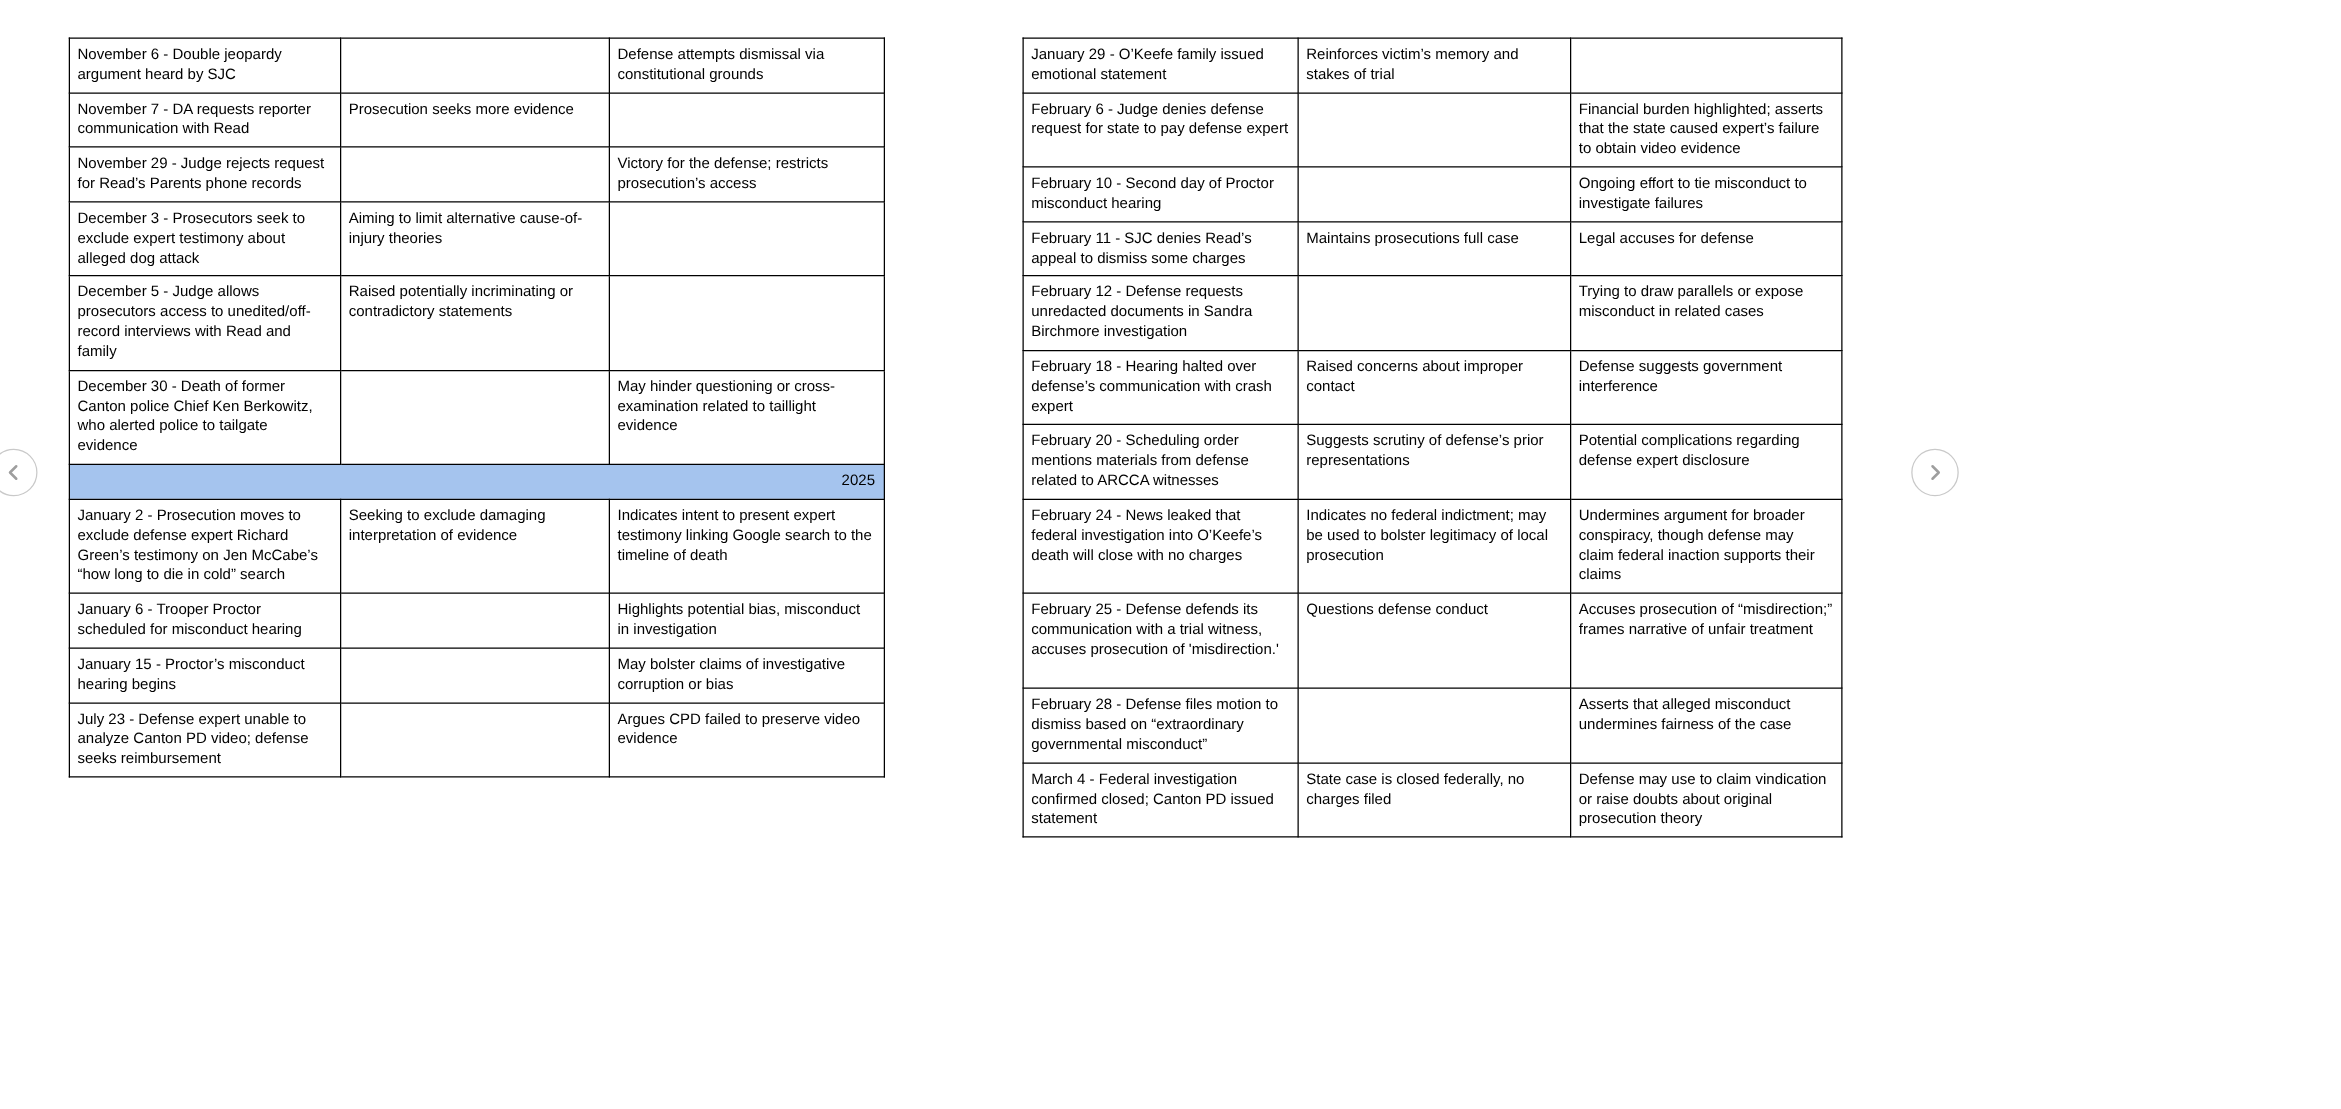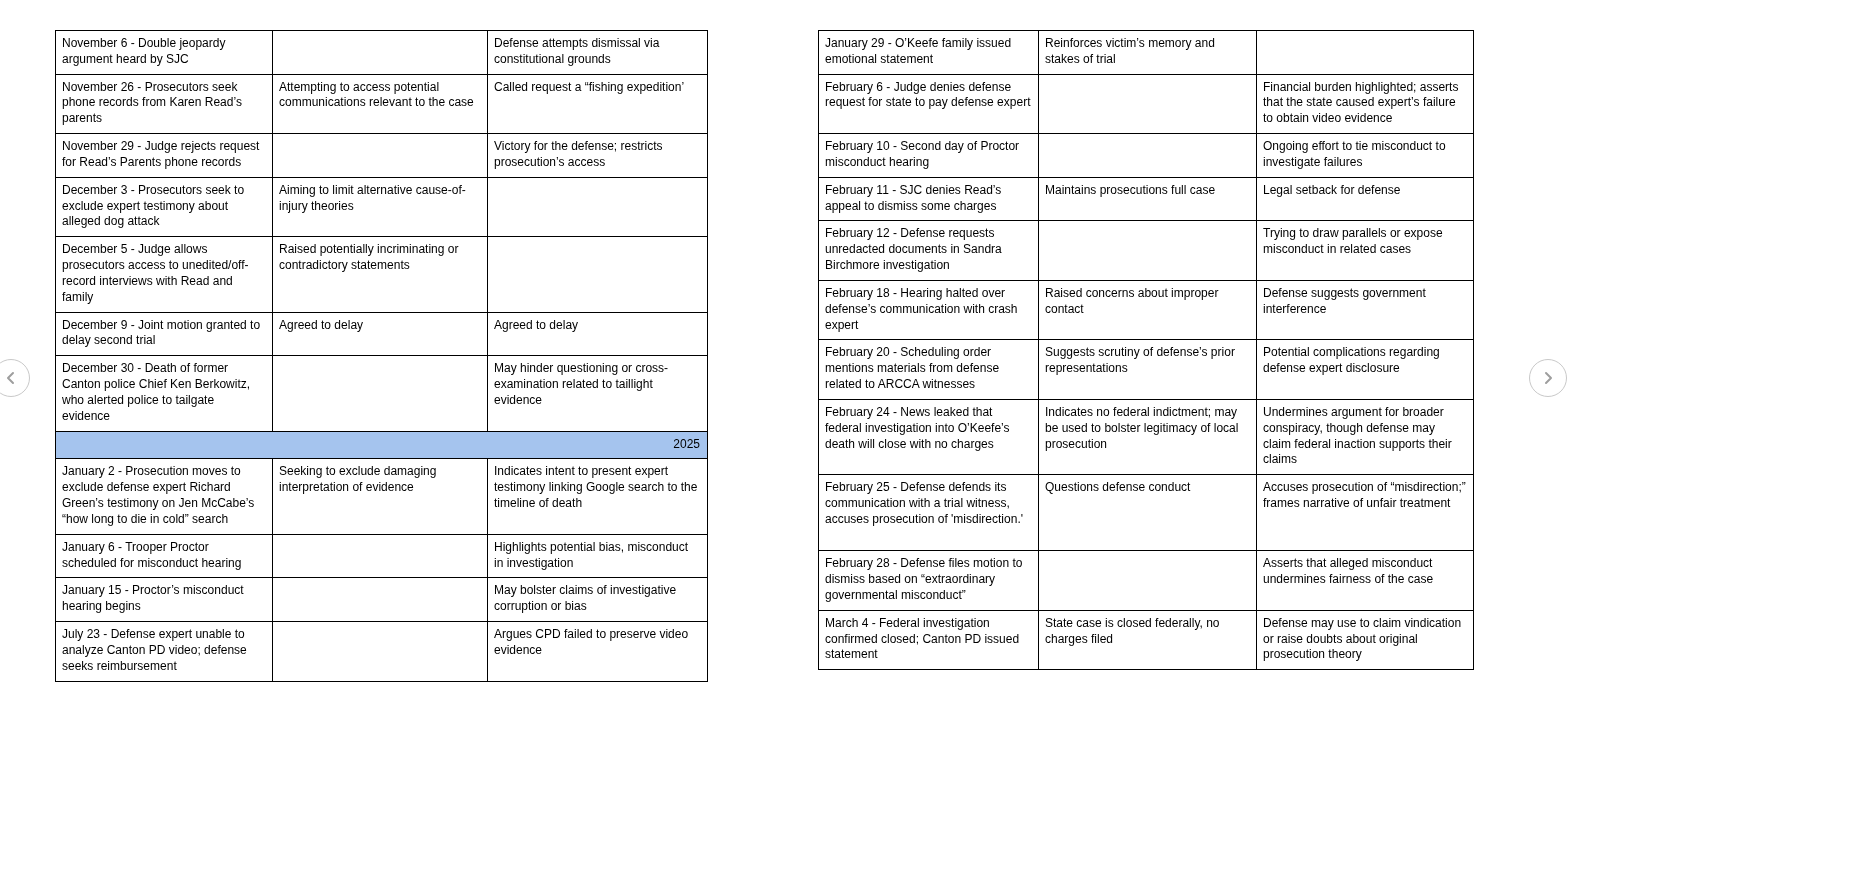--- a/index.html
+++ b/index.html
@@ -66,43 +66,38 @@
       <col style="width:215px">
       <col style="width:220px">
   </colgroup>
   <tbody>
       <tr>
         <td>November 6 - Double jeopardy argument heard by SJC</td>
         <td></td>
         <td>Defense attempts dismissal via constitutional grounds</td>
       </tr>
       <tr>
-        <td>November 26 - Prosecutors seek phone records from Karen Read’s parents</td>
-        <td>Attempting to access potential communications relevant to the case</td>
-        <td>Called request a “fishing expedition’</td>
+        <td>November 7 - DA requests reporter communication with Read</td>
+        <td>Prosecution seeks more evidence</td>
+        <td></td>
       </tr>
       <tr>
         <td>November 29 - Judge rejects request for Read’s Parents phone records</td>
         <td></td>
         <td>Victory for the defense; restricts prosecution’s access</td>
       </tr>
       <tr>
         <td>December 3 - Prosecutors seek to exclude expert testimony about alleged dog attack</td>
         <td>Aiming to limit alternative cause-of-injury theories</td>
         <td></td>
       </tr>
       <tr>
         <td>December 5 - Judge allows prosecutors access to unedited/off-record interviews with Read and family</td>
         <td>Raised potentially incriminating or contradictory statements</td>
         <td></td>
-      </tr>
-      <tr>
-        <td>December 9 - Joint motion granted to delay second trial</td>
-        <td>Agreed to delay</td>
-        <td>Agreed to delay</td>
       </tr>
       <tr>
         <td>December 30 - Death of former Canton police Chief Ken Berkowitz, who alerted police to tailgate evidence</td>
         <td></td>
         <td>May hinder questioning or cross-examination related to taillight evidence</td>
       </tr>
       <tr>
         <td colspan="3" class="year-cell">2025</td>
       </tr>
       <tr>
@@ -146,21 +141,21 @@
         <td>Financial burden highlighted; asserts that the state caused expert’s failure to obtain video evidence</td>
       </tr>
       <tr>
         <td>February 10 - Second day of Proctor misconduct hearing</td>
         <td></td>
         <td>Ongoing effort to tie misconduct to investigate failures</td>
       </tr>
       <tr>
         <td>February 11 - SJC denies Read’s appeal to dismiss some charges</td>
         <td>Maintains prosecutions full case</td>
-        <td>Legal setback for defense</td>
+        <td>Legal accuses for defense</td>
       </tr>
       <tr>
         <td>February 12 - Defense requests unredacted documents in Sandra Birchmore investigation</td>
         <td></td>
         <td>Trying to draw parallels or expose misconduct in related cases</td>
       </tr>
       <tr>
         <td>February 18 - Hearing halted over defense’s communication with crash expert</td>
         <td>Raised concerns about improper contact</td>
         <td>Defense suggests government interference</td>

